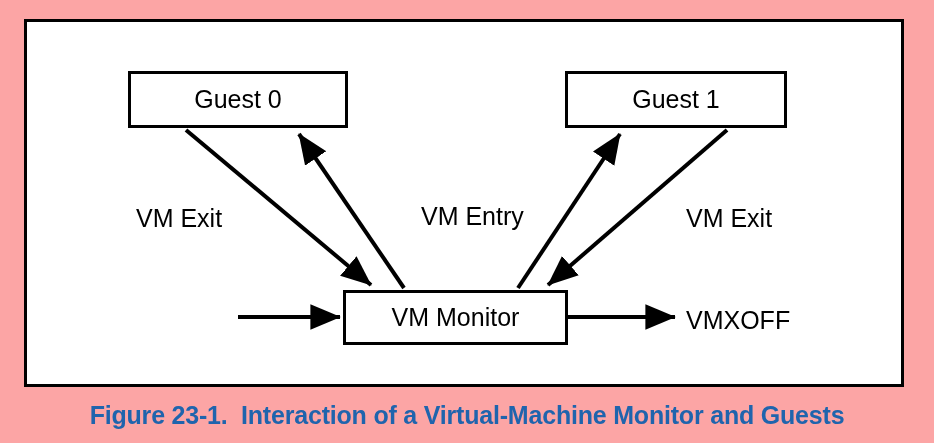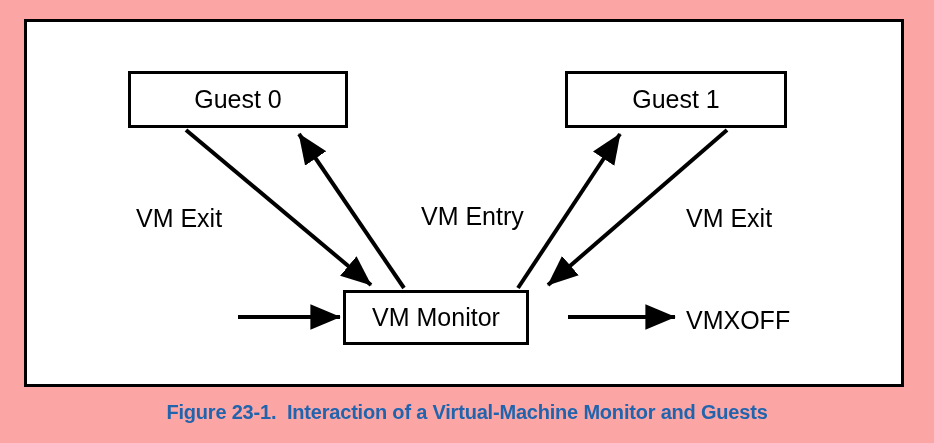--- a/index.html
+++ b/index.html
@@ -65,21 +65,21 @@
   }
   #node-guest1 {
     left: 565px;
     top: 71px;
     width: 222px;
     height: 57px;
   }
   #node-vmmonitor {
     left: 343px;
     top: 290px;
-    width: 186px;
+    width: 225px;
     height: 55px;
   }
 
   
   .edge-label {
     position: absolute;
     font-family: "Liberation Sans", sans-serif;
     font-size: 25px;
     color: #000000;
     line-height: 1;
@@ -92,21 +92,21 @@
   #label-vmxoff       { left: 686px; top: 308px; }
 
   
   #figure-caption {
     position: absolute;
     left: 0;
     top: 401px;
     width: 934px;
     text-align: center;
     font-family: "Liberation Sans Narrow", "Liberation Sans", sans-serif;
-    font-size: 20px;
+    font-size: 25px;
     font-weight: bold;
     color: #1f64ad;
     letter-spacing: -0.2px;
     white-space: pre;
   }
 </style>
 </head>
 <body>
 
 <div id="page">

